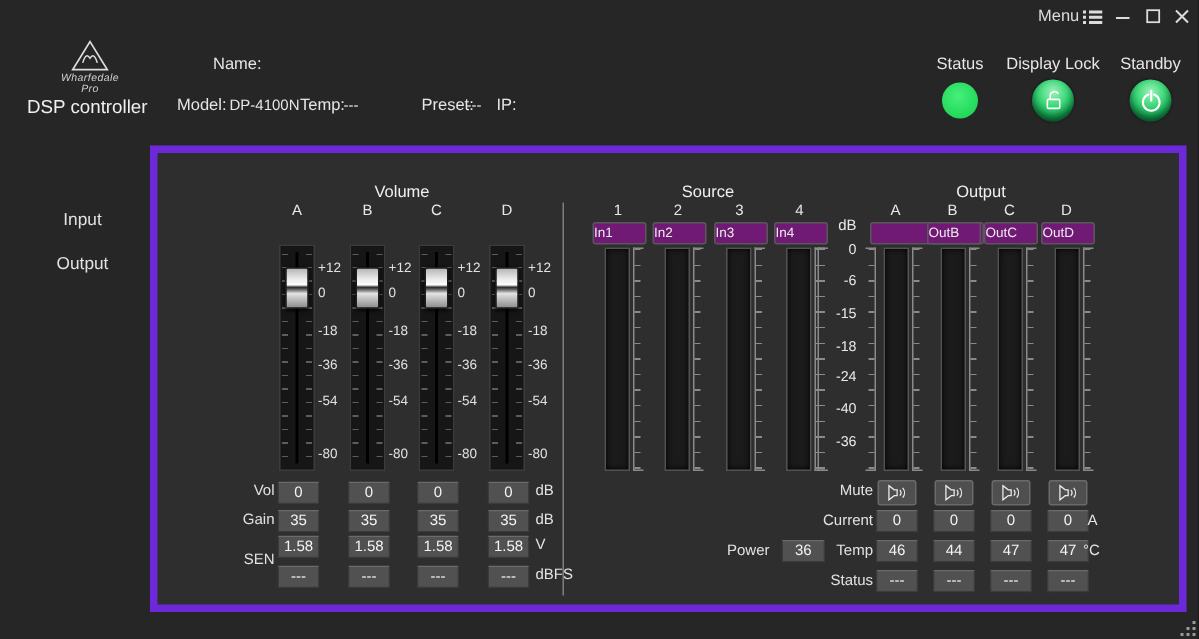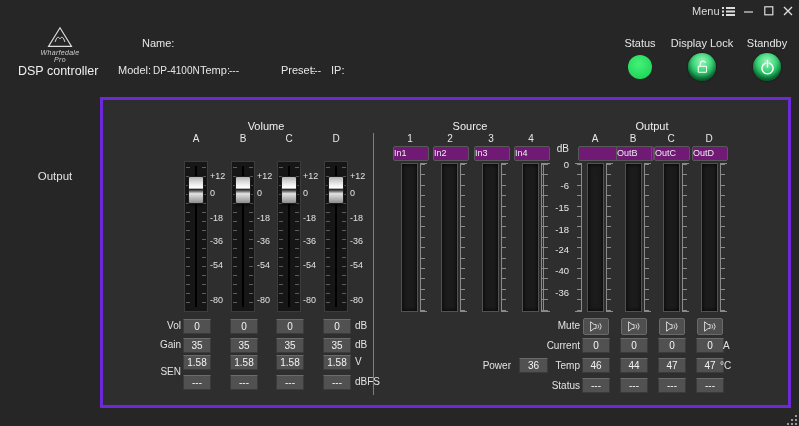--- a/index.html
+++ b/index.html
@@ -39,21 +39,21 @@
        font-size:11.5px;color:#e2e2e2;cursor:pointer;}
   .tab-active{
     position:absolute;left:9px;top:99px;width:92px;height:28px;line-height:28px;
     background:#2c2c2c;border:1px solid #9a9a9a;border-right:none;
     text-align:center;font-size:11.5px;color:#f2f2f2;z-index:3;cursor:pointer;
   }
 
   
   .panel{
     position:absolute;left:100px;top:97px;width:691px;height:311px;
-    background:#2e2e2e;border:3px solid #6d28d9;box-sizing:border-box;
+    background:#2e2e2e;border:5px solid #6d28d9;box-sizing:border-box;
   }
   .sect{position:absolute;width:100px;font-size:11px;color:#f0f0f0;text-align:center;}
   .colhead{position:absolute;width:34px;font-size:10px;color:#e8e8e8;text-align:center;}
   .chip{
     position:absolute;width:34px;height:13px;line-height:13px;
     background:#701a75;border:1px solid #585858;border-radius:2px;
     font-size:9px;color:#ececec;text-align:left;cursor:pointer;
   }
   .divider{position:absolute;width:1px;background:#7e7e7e;}
 
@@ -181,20 +181,21 @@
   </div>
 
   <div class="abs lbl center" style="left:731px;top:37px;width:72px;">Standby</div>
   <div class="sphere" style="left:753px;top:53px;">
     <svg width="19" height="19" viewBox="0 0 24 24">
         <path d="M14.4 6.4 A7 7 0 1 1 9.6 6.4" fill="none" stroke="#fff" stroke-width="1.8" stroke-linecap="round"></path>
         <line x1="12" y1="3.2" x2="12" y2="11.5" stroke="#fff" stroke-width="1.8" stroke-linecap="round"></line>
       </svg>
   </div>
 
+  <div class="tab" style="top:137px;">Input</div>
   <div class="tab" style="top:166px;">Output</div>
 
   <div class="panel">
 
     <div class="sect" style="left:113px;top:20px;">Volume</div>
 
     <div class="fader" style="left:66px;">
       <div class="f-letter">A</div>
       <div class="ftrack">
           <div class="fslot"></div>

